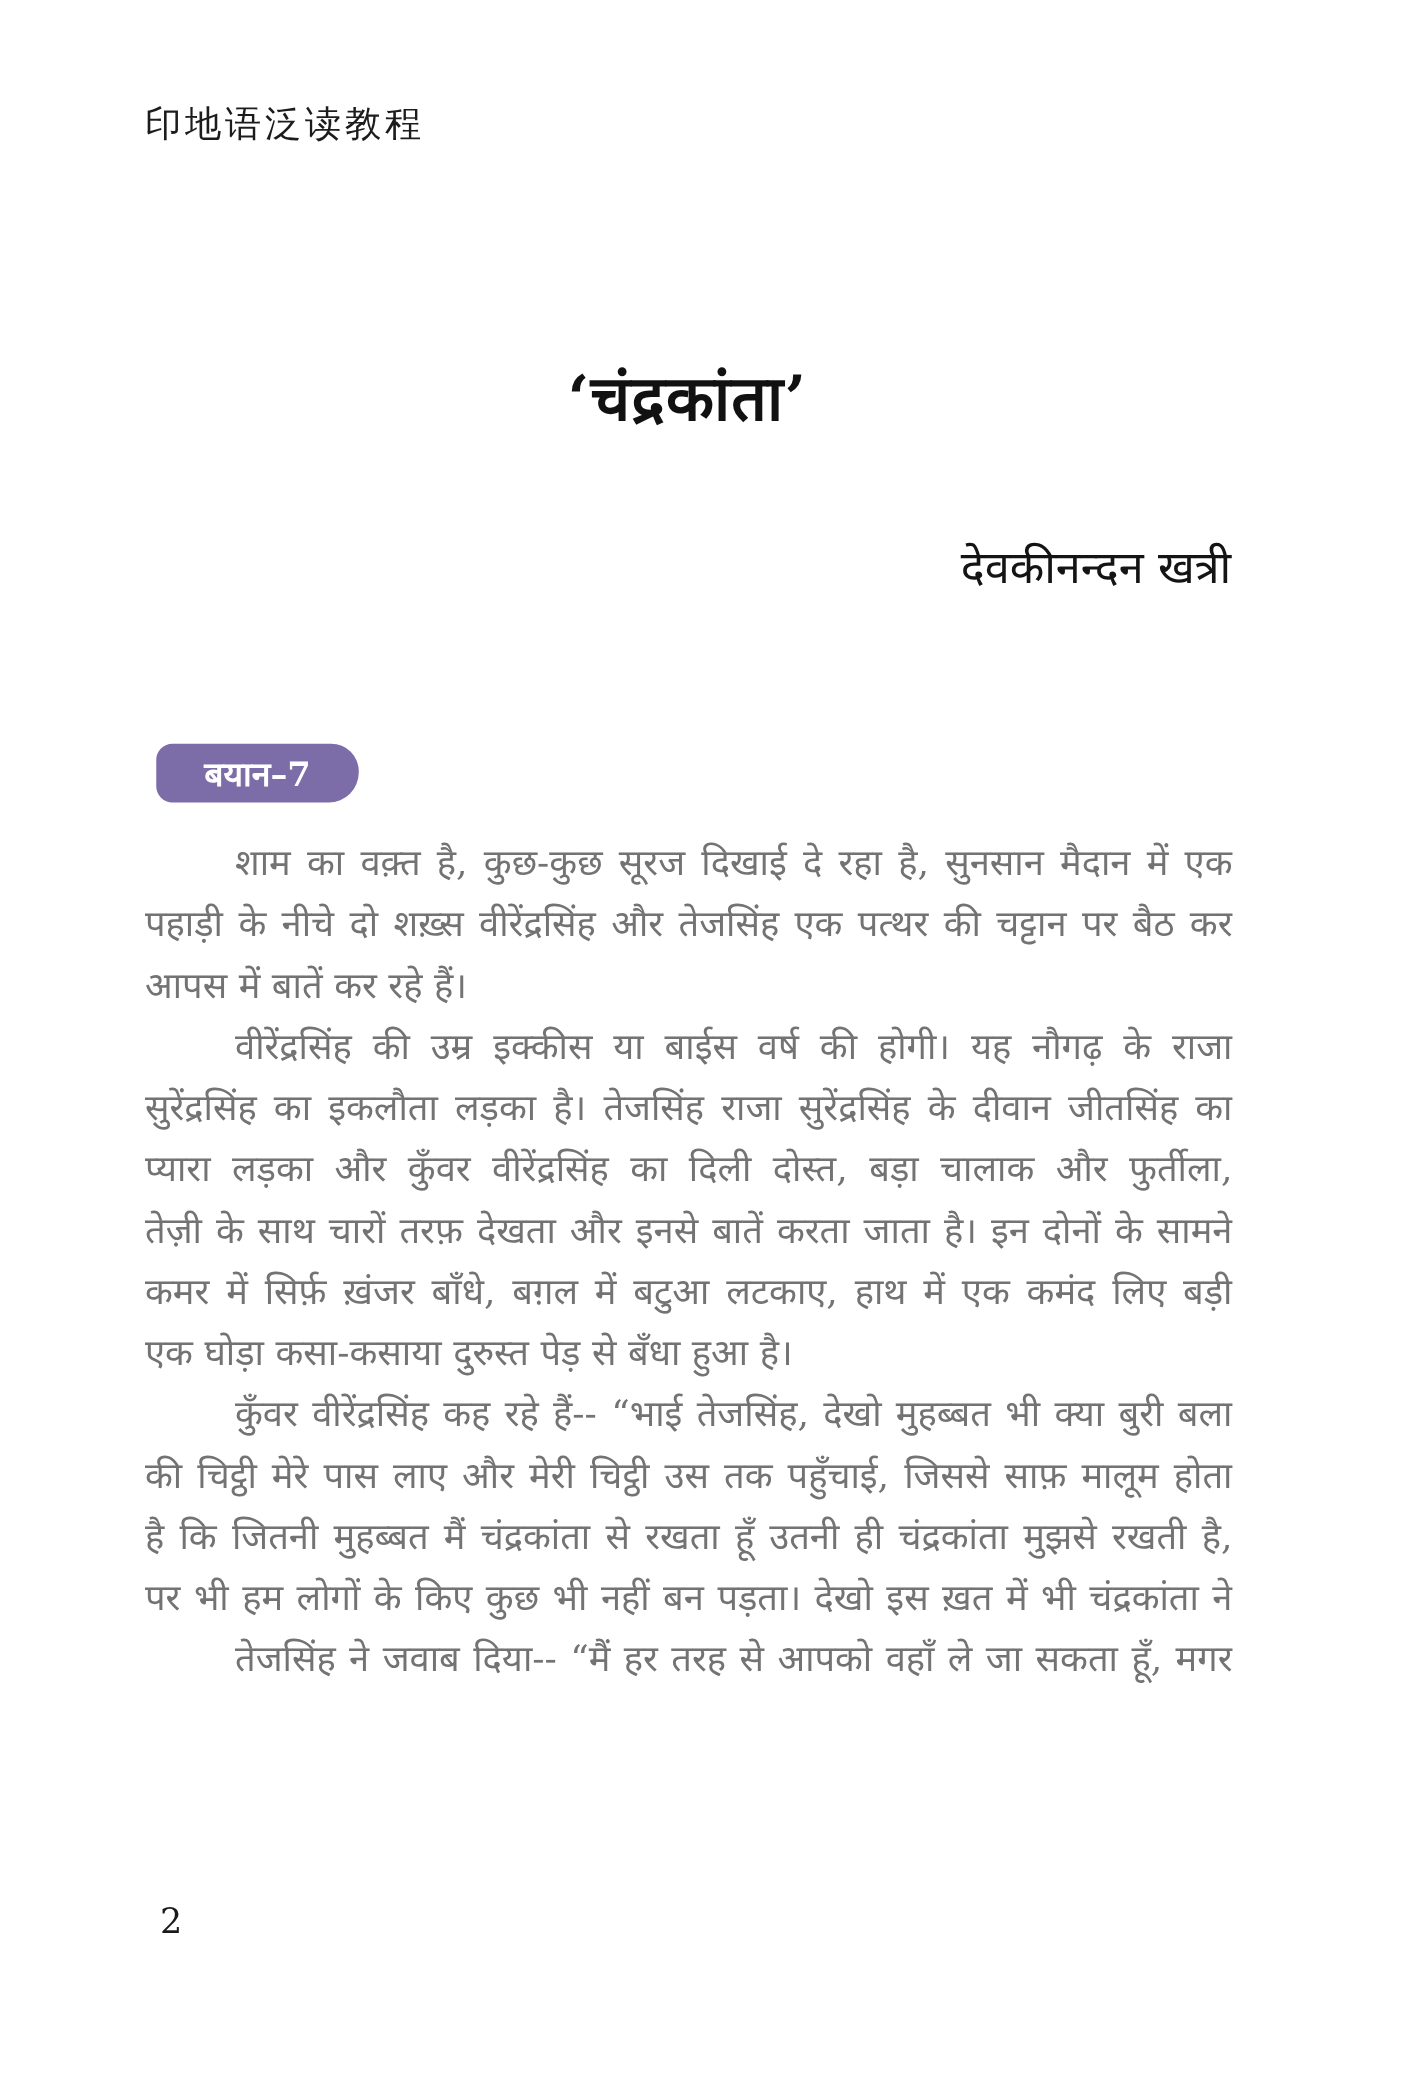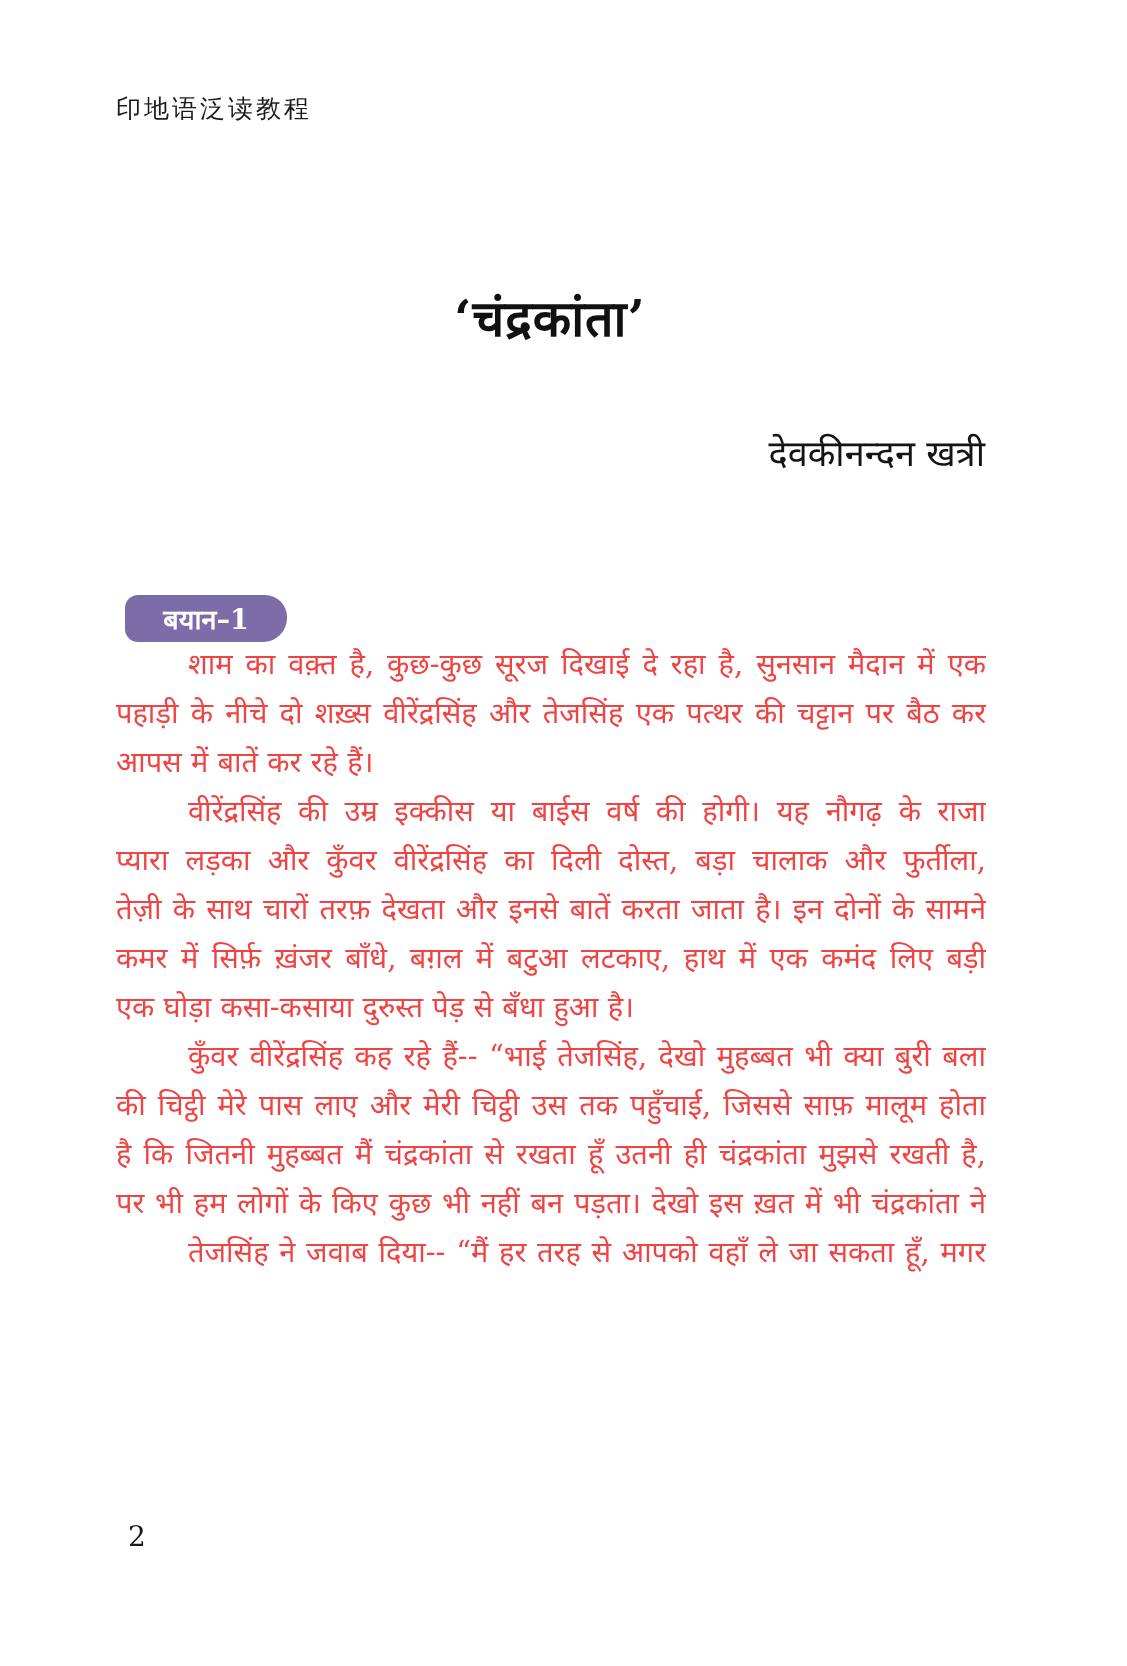--- a/index.html
+++ b/index.html
@@ -12,22 +12,22 @@
     width: 1127px;
     height: 1666px;
     background: #ffffff;
     overflow: hidden;
     font-family: "DejaVu Serif", "Liberation Serif", serif;
     color: #161616;
   }
   .running-header {
     position: absolute;
     left: 116px;
-    top: 92px;
-    font-size: 25px;
+    top: 80px;
+    font-size: 29px;
     letter-spacing: 3px;
     color: #1c1c1c;
     font-family: "DejaVu Serif", "Liberation Serif", serif;
   }
   .headings-column {
     position: absolute;
     left: 115px;
     width: 870px;
     text-align: center;
   }
@@ -62,24 +62,24 @@
     color: #ffffff;
     font-size: 27px;
     font-weight: bold;
     display: flex;
     align-items: center;
     justify-content: center;
   }
   .body-text {
     position: absolute;
     left: 116px;
-    top: 640px;
+    top: 666px;
     width: 870px;
     font-size: 29px;
-    color: #ef4444;
+    color: #737373;
   }
   .bodyline {
     height: 49px;
     line-height: 49px;
     white-space: nowrap;
     overflow: hidden;
     text-align: justify;
     text-align-last: justify;
   }
   .bodyline.indent {
@@ -102,33 +102,34 @@
 <div class="page">
 
   <div class="running-header">印地语泛读教程</div>
 
 
   <div class="headings-column chapter-title">‘चंद्रकांता’</div>
 
   <div class="author-name">देवकीनन्दन खत्री</div>
 
   <div class="section-badge">
-    <span>बयान–1</span>
+    <span>बयान–7</span>
   </div>
 
   <div class="body-text">
 
       <div class="bodyline indent">शाम का वक़्त है, कुछ-कुछ सूरज दिखाई दे रहा है, सुनसान मैदान में एक</div>
 
       <div class="bodyline">पहाड़ी के नीचे दो शख़्स वीरेंद्रसिंह और तेजसिंह एक पत्थर की चट्टान पर बैठ कर</div>
 
       <div class="bodyline end">आपस में बातें कर रहे हैं।</div>
 
       <div class="bodyline indent">वीरेंद्रसिंह की उम्र इक्कीस या बाईस वर्ष की होगी। यह नौगढ़ के राजा</div>
 
+      <div class="bodyline">सुरेंद्रसिंह का इकलौता लड़का है। तेजसिंह राजा सुरेंद्रसिंह के दीवान जीतसिंह का</div>
 
       <div class="bodyline">प्यारा लड़का और कुँवर वीरेंद्रसिंह का दिली दोस्त, बड़ा चालाक और फुर्तीला,</div>
 
       <div class="bodyline">तेज़ी के साथ चारों तरफ़ देखता और इनसे बातें करता जाता है। इन दोनों के सामने</div>
 
       <div class="bodyline">कमर में सिर्फ़ ख़ंजर बाँधे, बग़ल में बटुआ लटकाए, हाथ में एक कमंद लिए बड़ी</div>
 
       <div class="bodyline end">एक घोड़ा कसा-कसाया दुरुस्त पेड़ से बँधा हुआ है।</div>
 
       <div class="bodyline indent">कुँवर वीरेंद्रसिंह कह रहे हैं-- “भाई तेजसिंह, देखो मुहब्बत भी क्या बुरी बला</div>

